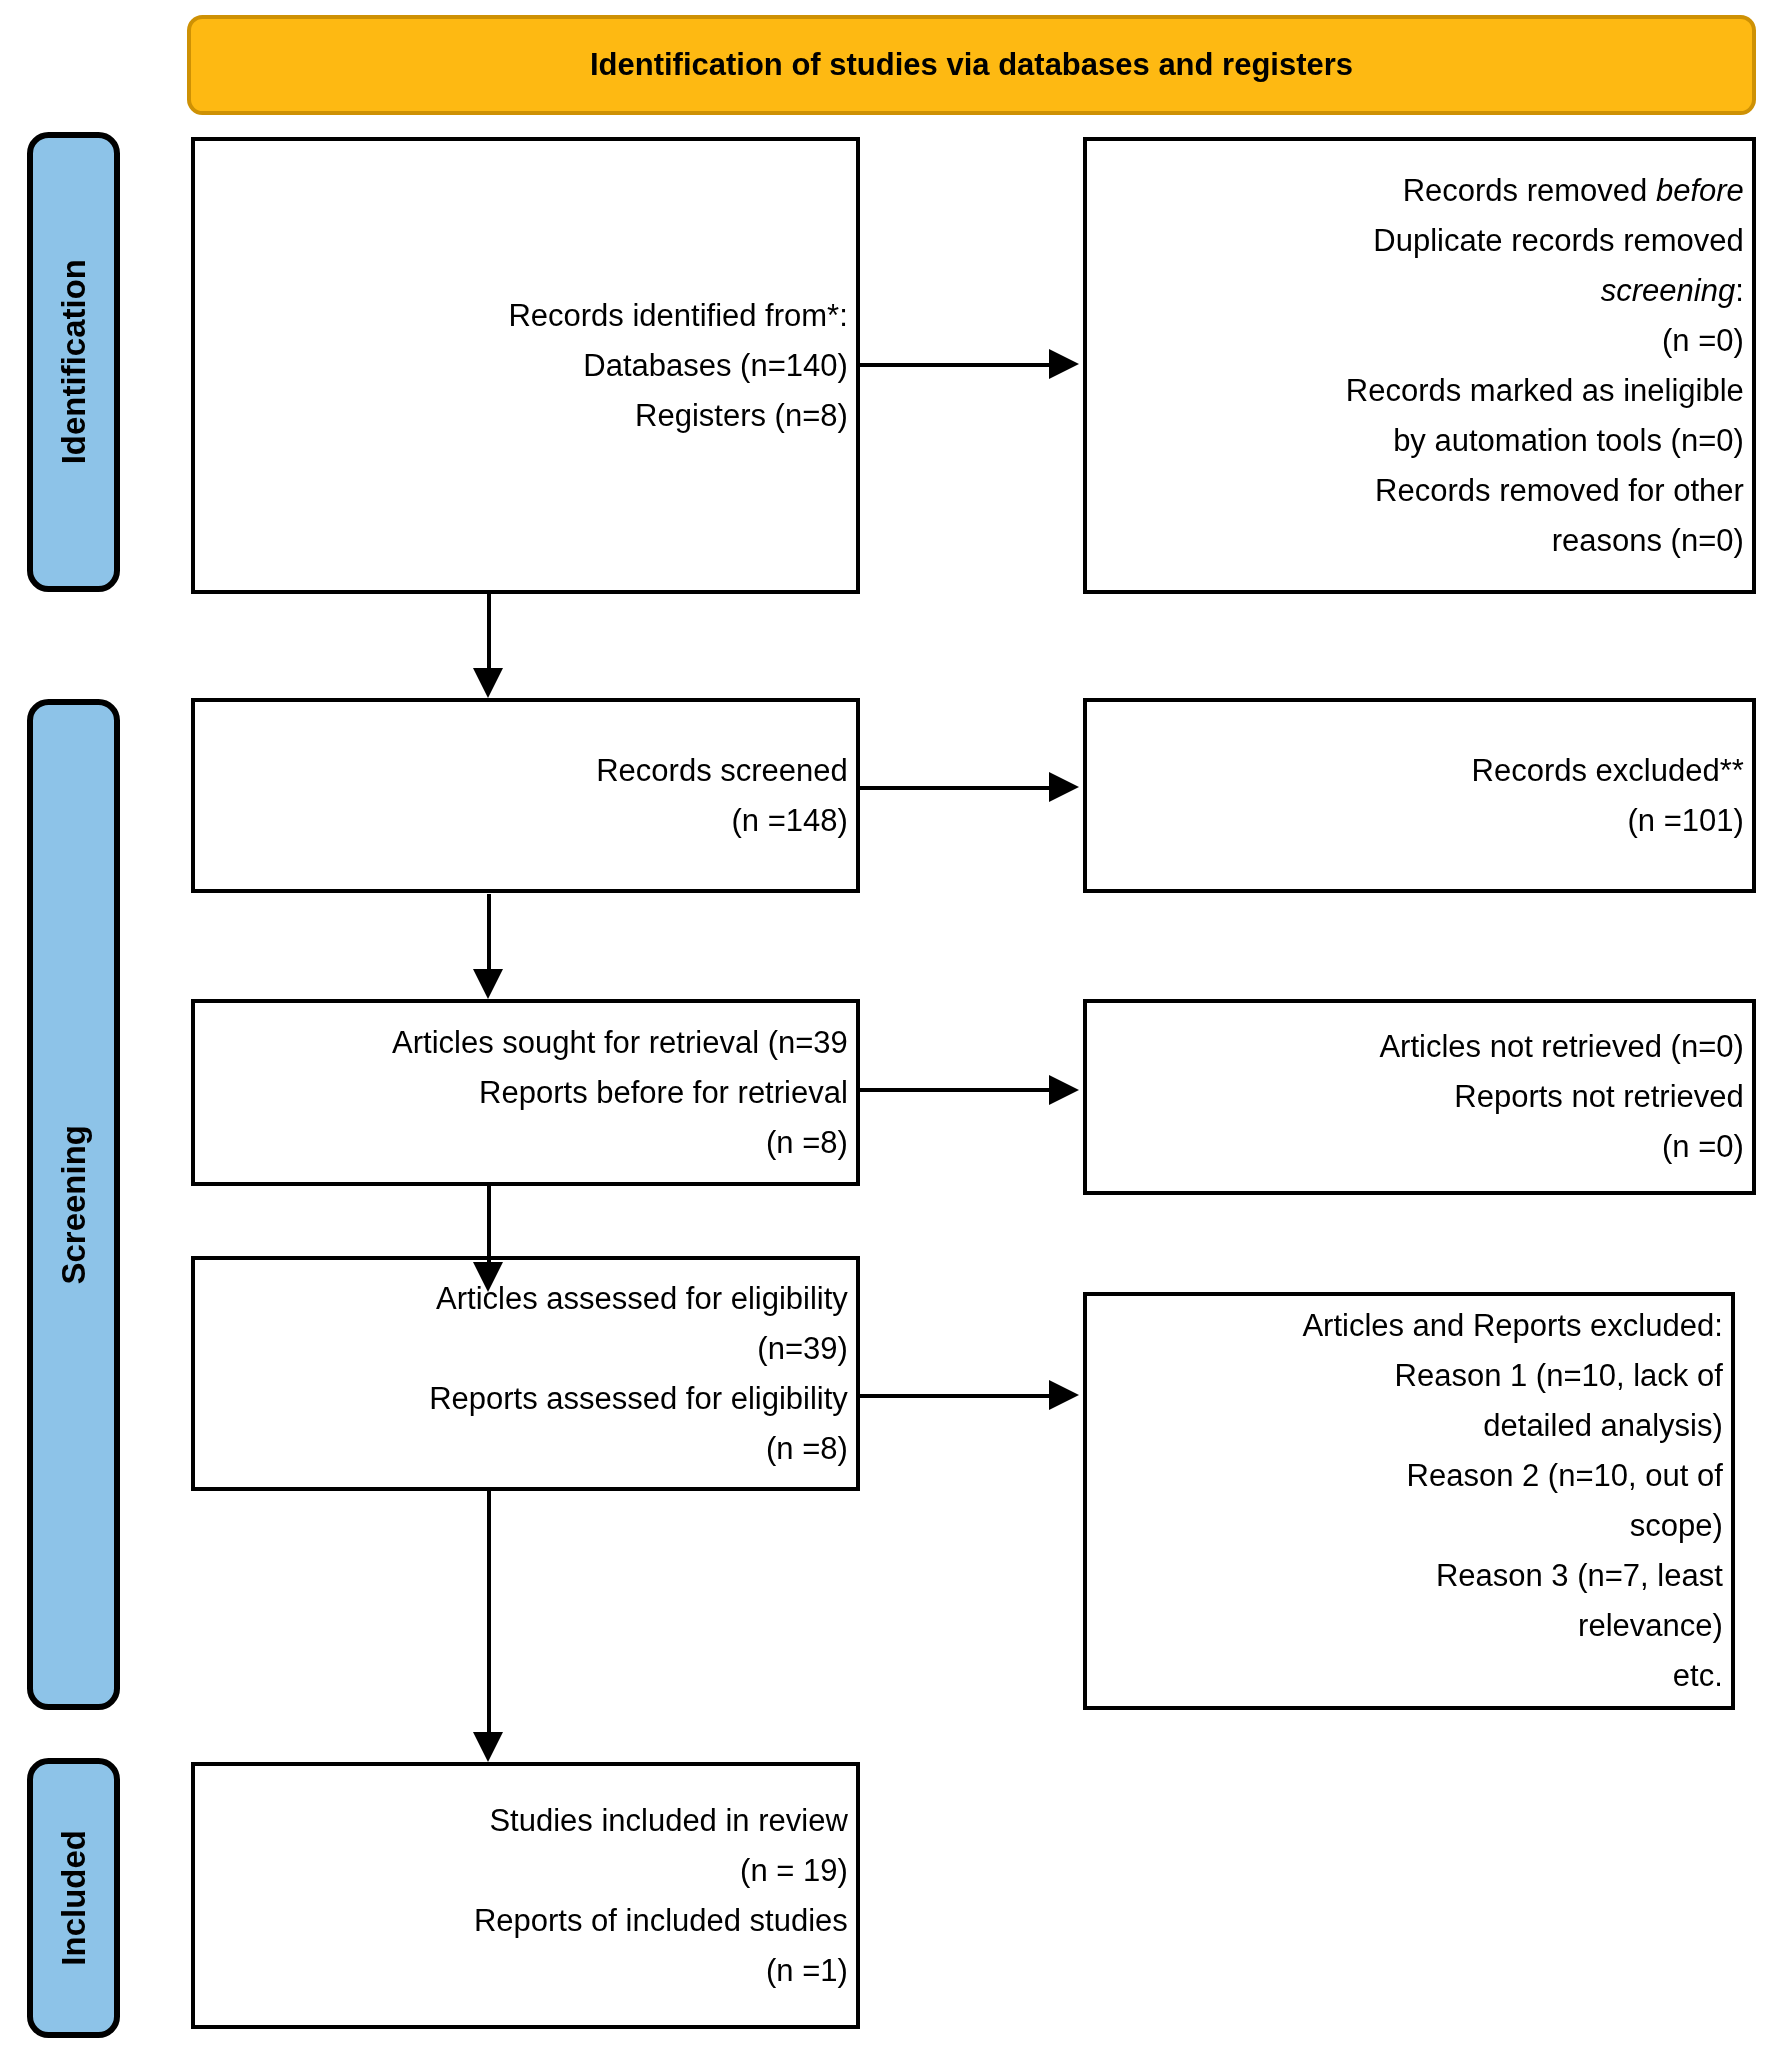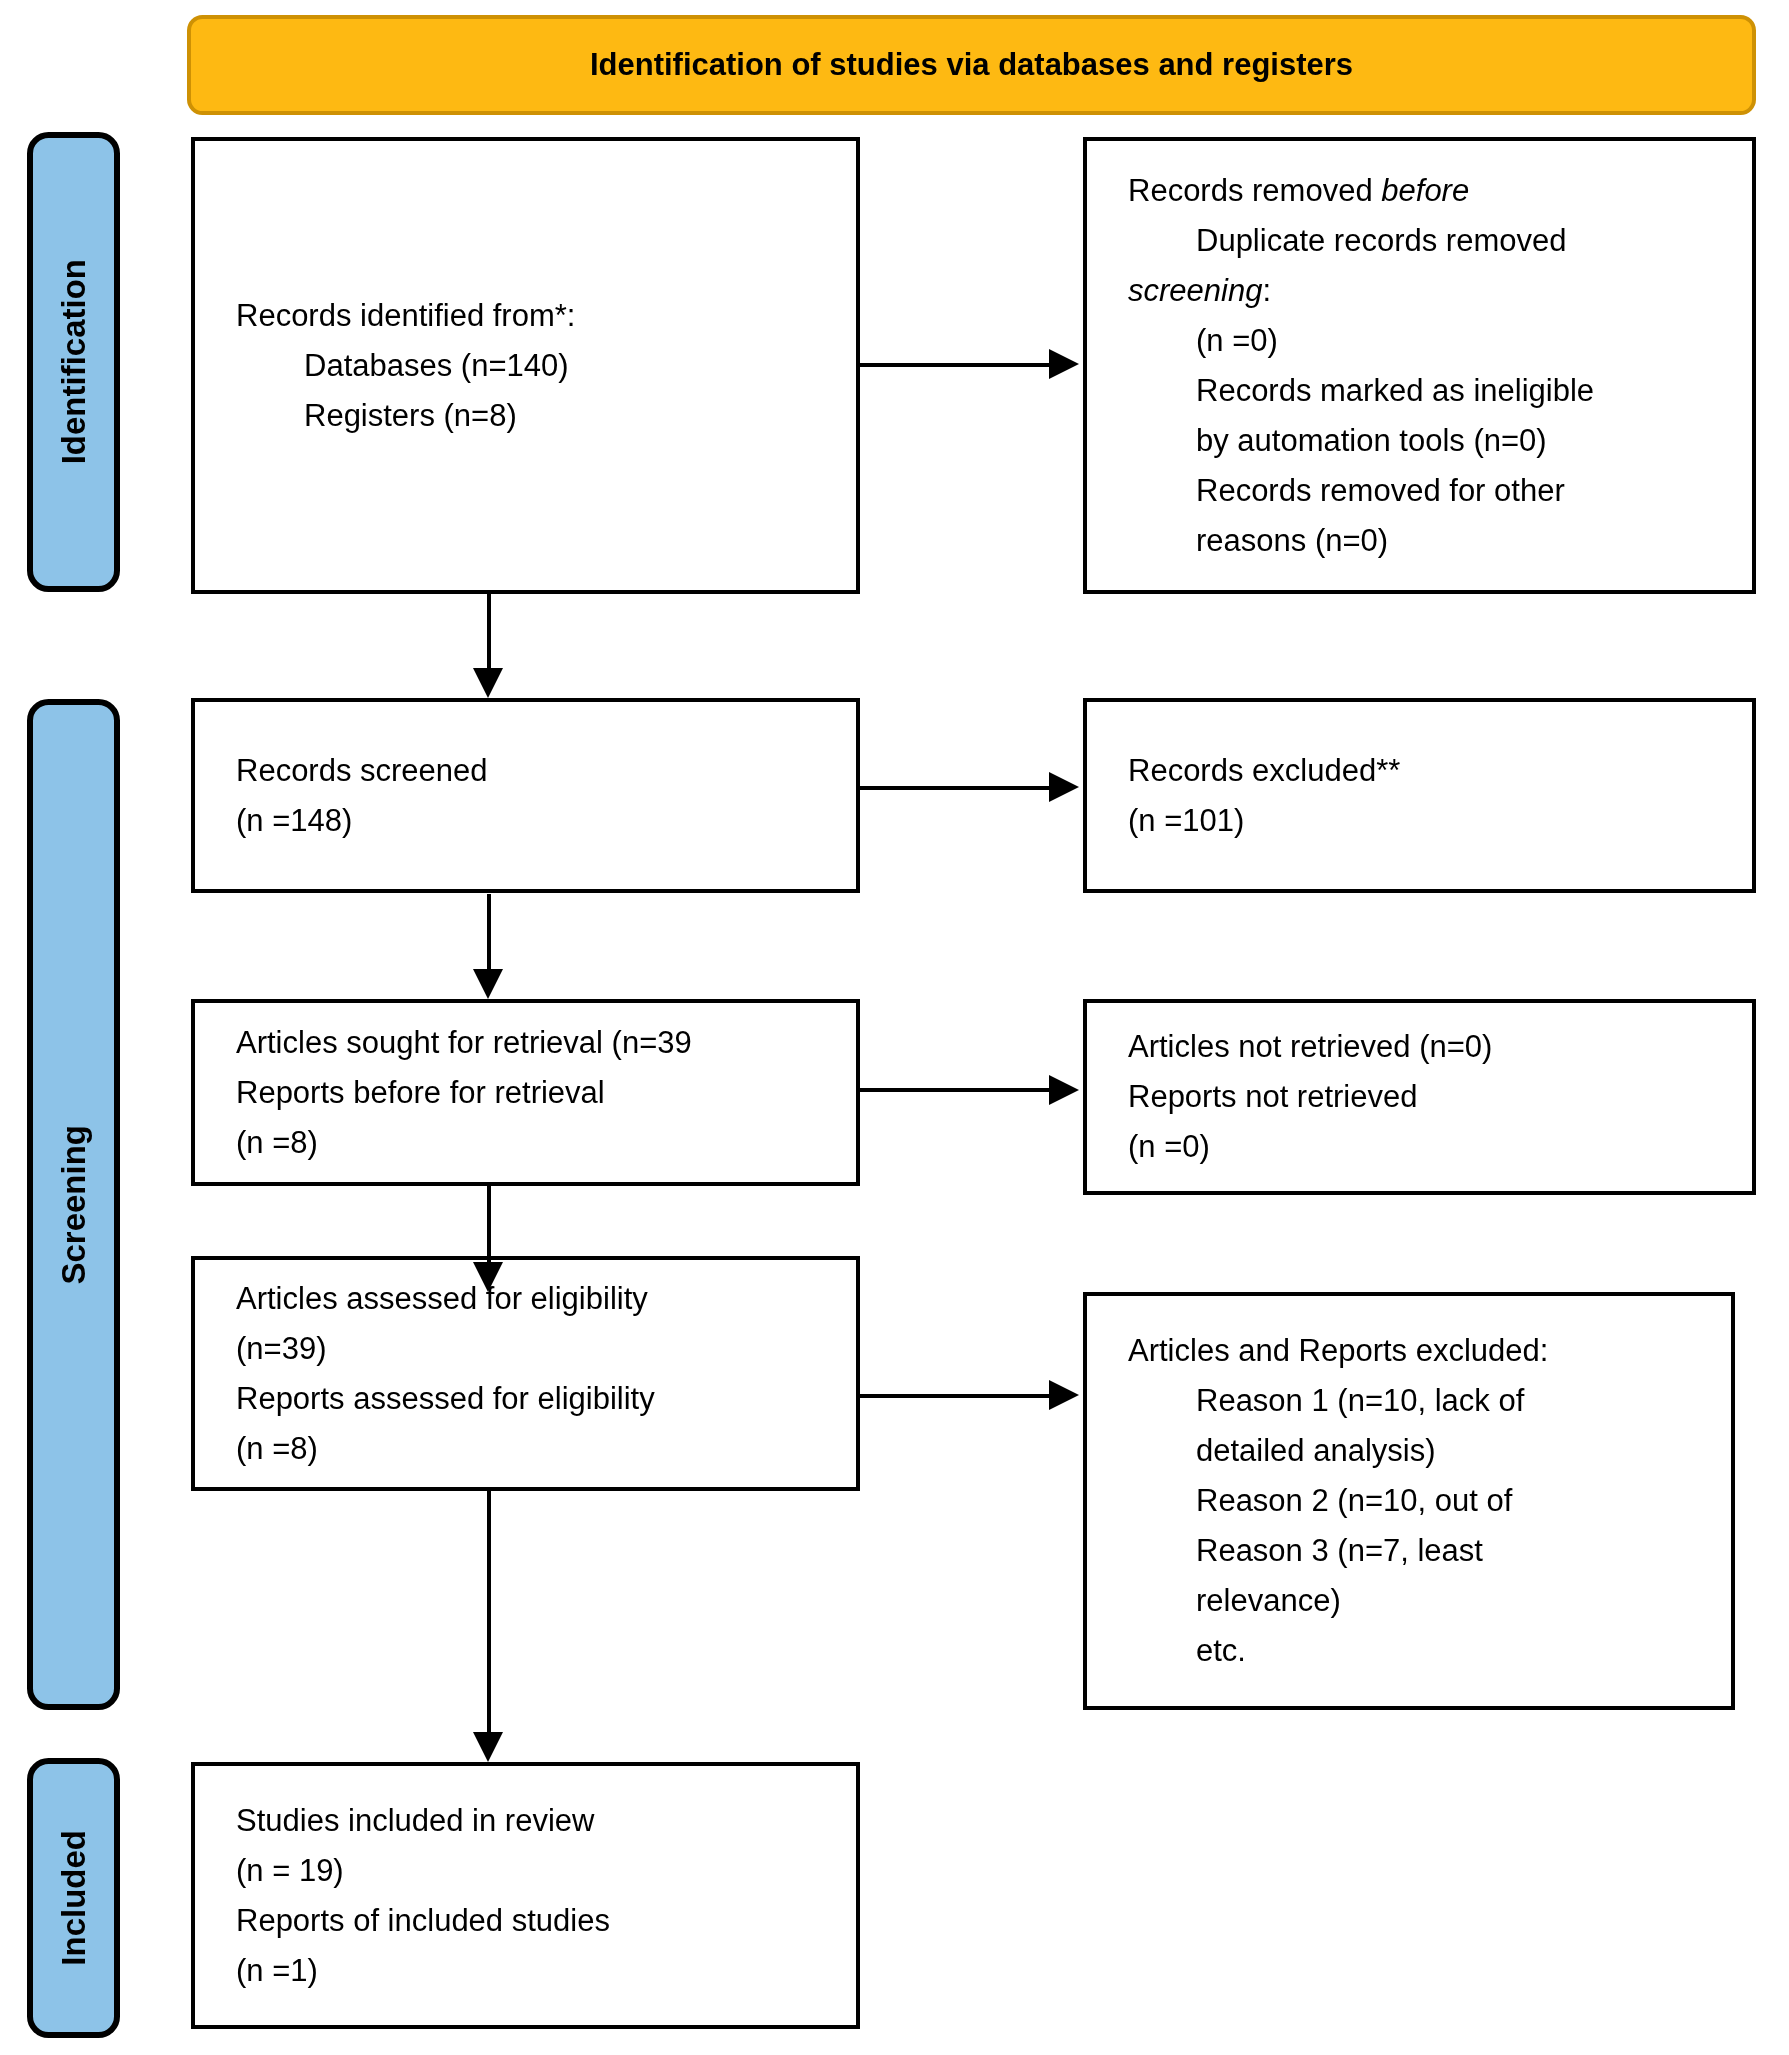--- a/index.html
+++ b/index.html
@@ -19,21 +19,21 @@
     position:absolute;left:27px;width:93px;
     background:var(--sidebar-fill,#8DC3E8);border:6.2px solid var(--box-border,#000);
     border-radius:21.5px;box-sizing:border-box;
     display:flex;align-items:center;justify-content:center;
   }
   .stage-text{writing-mode:vertical-rl;transform:rotate(180deg);font-weight:bold;font-size:33px;}
   .fbox{
     position:absolute;background:#ffffff;border:4.1px solid var(--box-border,#000);
     box-sizing:border-box;display:flex;align-items:center;
   }
-  .fcontent{width:100%;padding-left:41px;padding-right:8.2px;}
+  .fcontent{width:100%;padding-left:41px;padding-right:8.2px;text-align:right;}
   .ln{font-size:31px;line-height:50px;white-space:nowrap;}
   .ind{margin-left:68px;}
   .it{font-style:italic;}
   .vline{position:absolute;width:3.6px;background:#000;}
   .vhead{position:absolute;width:0;height:0;border-left:15.4px solid transparent;border-right:15.4px solid transparent;border-top:30px solid #000;}
   .hline{position:absolute;height:3.6px;background:#000;}
   .hhead{position:absolute;width:0;height:0;border-top:15.4px solid transparent;border-bottom:15.4px solid transparent;border-left:30px solid #000;}
 </style>
 </head>
 <body>
@@ -113,20 +113,21 @@
       <div class="ln">(n =8)</div>
     </div>
   </div>
 
   <div class="fbox" style="left:1083px;top:1292px;width:652px;height:418px;">
     <div class="fcontent">
       <div class="ln">Articles and Reports excluded:</div>
       <div class="ln ind">Reason 1 (n=10, lack of</div>
       <div class="ln ind">detailed analysis)</div>
       <div class="ln ind">Reason 2 (n=10, out of</div>
+      <div class="ln ind">scope)</div>
       <div class="ln ind">Reason 3 (n=7, least</div>
       <div class="ln ind">relevance)</div>
       <div class="ln ind">etc.</div>
     </div>
   </div>
 
   <div class="fbox" style="left:191px;top:1762px;width:669px;height:267px;">
     <div class="fcontent">
       <div class="ln">Studies included in review</div>
       <div class="ln">(n = 19)</div>

